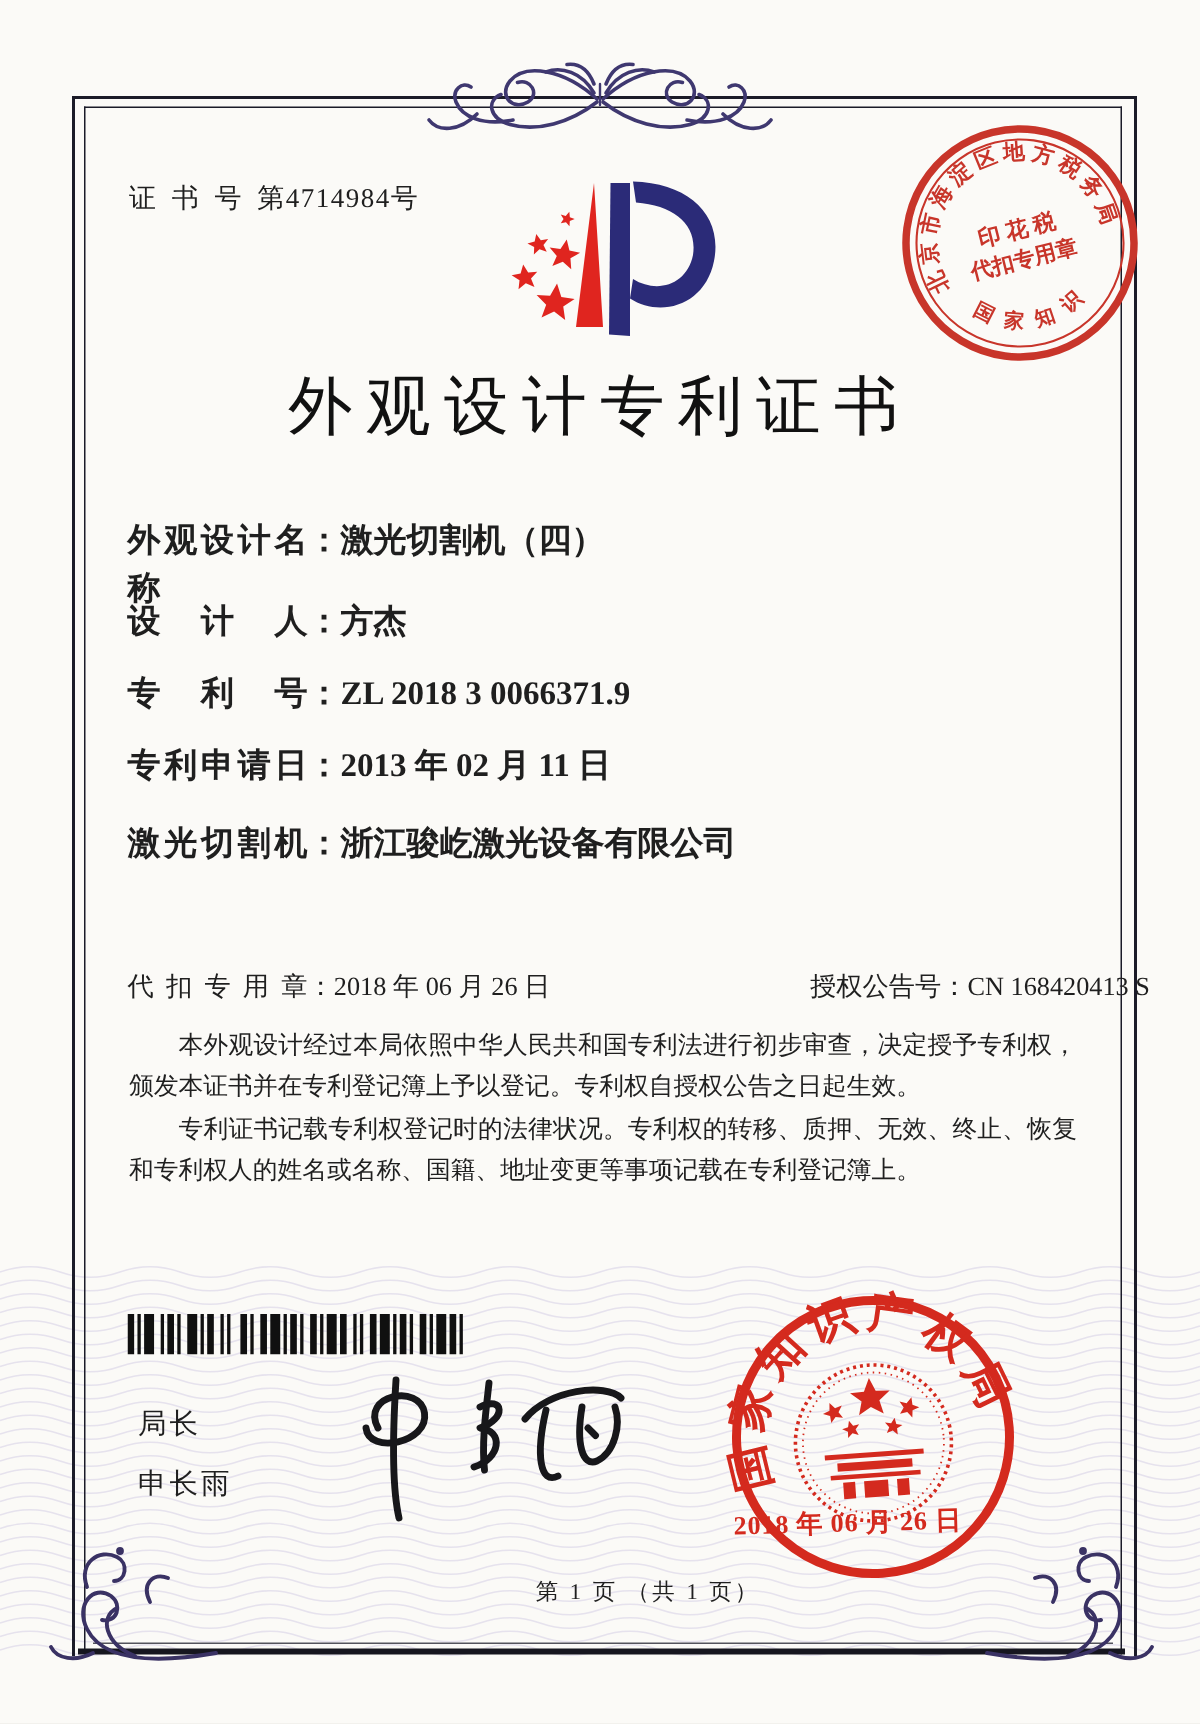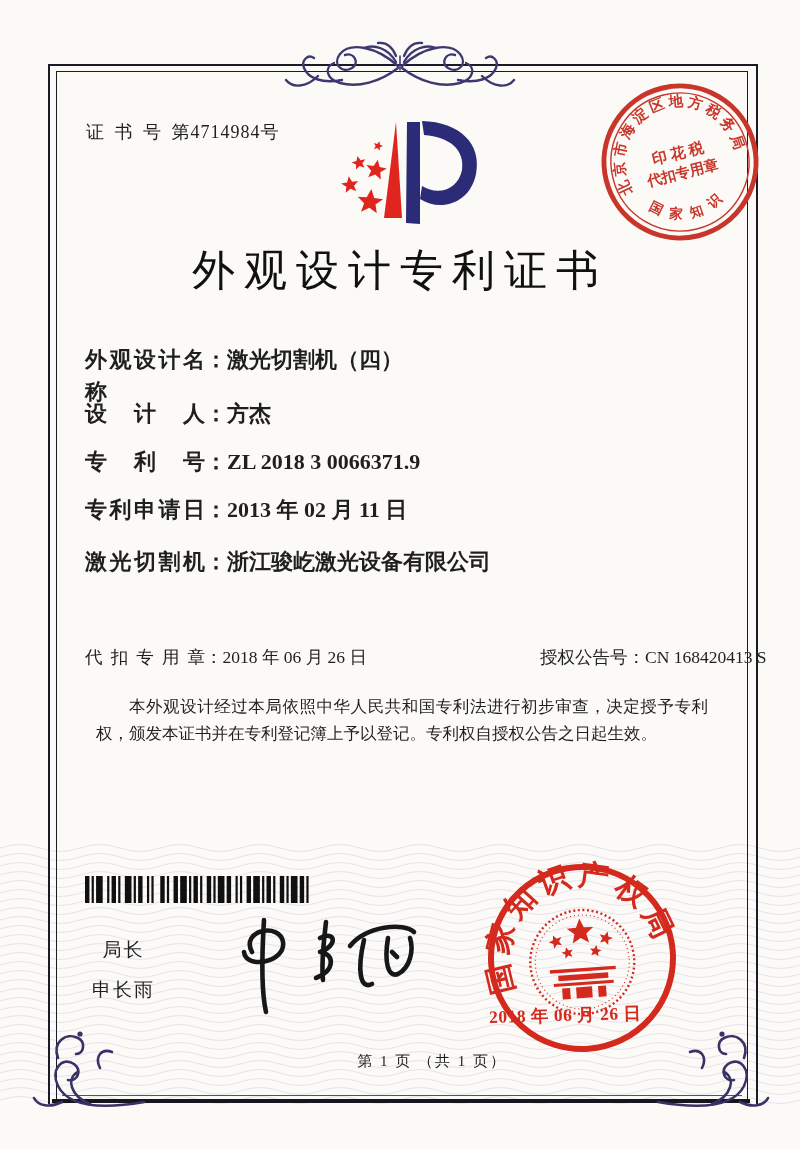--- a/index.html
+++ b/index.html
@@ -29,22 +29,22 @@
   .field-row{position:absolute;left:85px;font-size:22px;line-height:1.45;font-weight:bold;}
   .flabel{display:inline-block;width:120px;text-align:justify;text-align-last:justify;vertical-align:top;}
   .colon{vertical-align:top;}
   .fvalue{display:inline-block;width:540px;vertical-align:top;}
   .grant-right{position:absolute;left:455px;top:0;white-space:nowrap;}
   .grant-wrap{position:absolute;left:85px;top:645px;width:660px;font-size:17.5px;}
   .body-text{
     position:absolute;left:84px;top:682px;width:636px;
     font-size:16.5px;line-height:1.63;text-align:justify;
   }
-  .body-text p{margin:12px;text-indent:2em;}
-  .director{position:absolute;left:92px;top:930px;font-size:19px;letter-spacing:2px;line-height:2.1;text-align:center;}
+  .body-text p{margin:2px;text-indent:2em;}
+  .director{position:absolute;left:92px;top:930px;font-size:19px;letter-spacing:2px;line-height:2.1;}
   .footer{position:absolute;left:0;top:1052px;width:100%;text-align:center;font-size:15px;letter-spacing:2px;margin-left:32px;}
   .seal-date{
     position:absolute;left:489px;top:1003px;font-size:17.5px;font-weight:700;
     color:#d42a1e;letter-spacing:.5px;transform:rotate(-1.5deg);white-space:nowrap;
   }
   svg text{font-family:"Liberation Serif","DejaVu Serif",serif;}
 </style>
 </head>
 <body>
 
@@ -172,20 +172,21 @@
 
   <div class="grant-wrap">
     <span class="flabel">代扣专用章</span><span class="colon">：</span><span>2018 年 06 月 26 日</span>
     <span class="grant-right">
       <span>授权公告号</span><span class="colon">：</span><span>CN 168420413 S</span>
     </span>
   </div>
 
   <div class="body-text">
     <p>本外观设计经过本局依照中华人民共和国专利法进行初步审查，决定授予专利权，颁发本证书并在专利登记簿上予以登记。专利权自授权公告之日起生效。</p>
+    <p>专利证书记载专利权登记时的法律状况。专利权的转移、质押、无效、终止、恢复和专利权人的姓名或名称、国籍、地址变更等事项记载在专利登记簿上。</p>
   </div>
 
   <svg class="abs" style="left:85px;top:876px;" width="228" height="27" viewBox="0 0 103 27" preserveAspectRatio="none" id="barcode">
       <rect x="0" y="0" width="2" height="27" fill="#101010"></rect>
       <rect x="3" y="0" width="1" height="27" fill="#101010"></rect>
       <rect x="5" y="0" width="3" height="27" fill="#101010"></rect>
       <rect x="10" y="0" width="1" height="27" fill="#101010"></rect>
       <rect x="12" y="0" width="2" height="27" fill="#101010"></rect>
       <rect x="15" y="0" width="1" height="27" fill="#101010"></rect>
       <rect x="18" y="0" width="3" height="27" fill="#101010"></rect>

